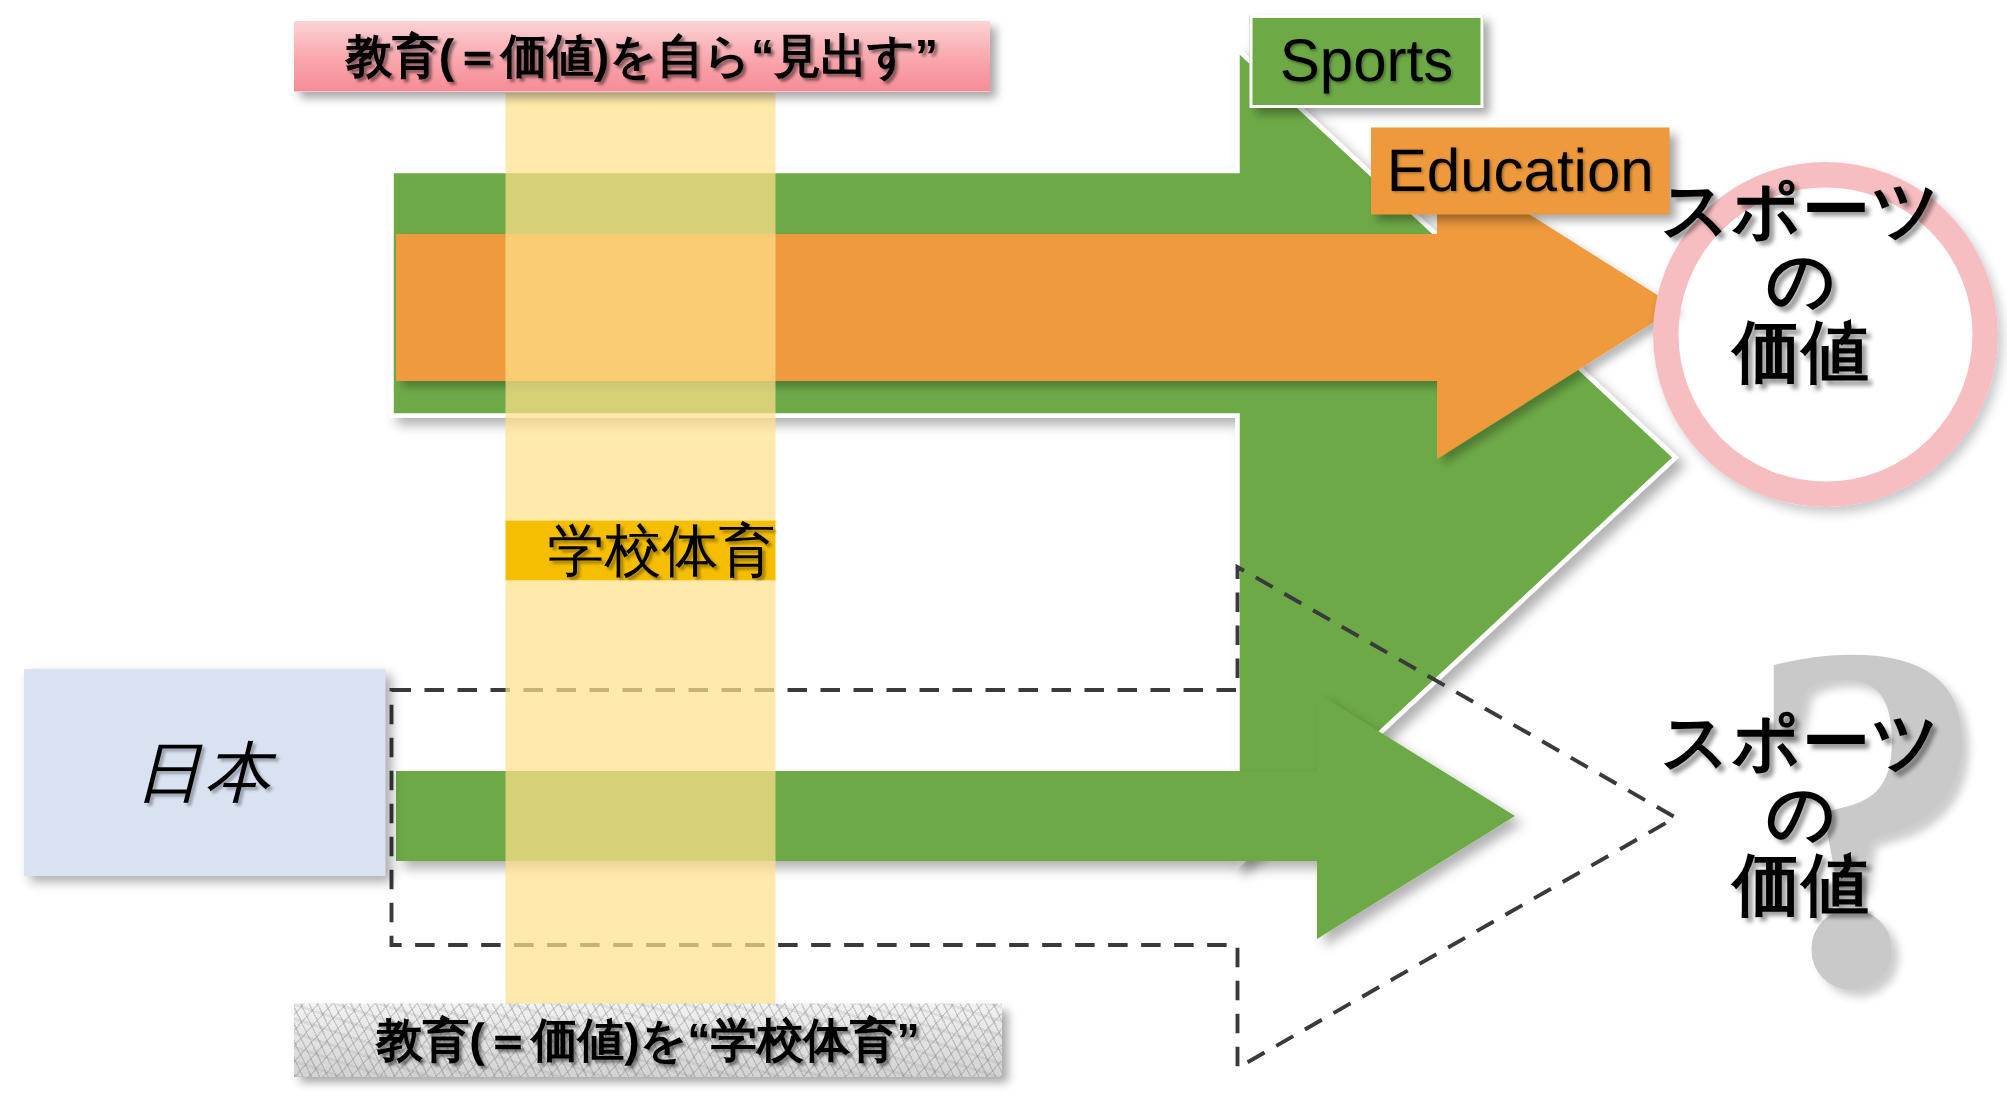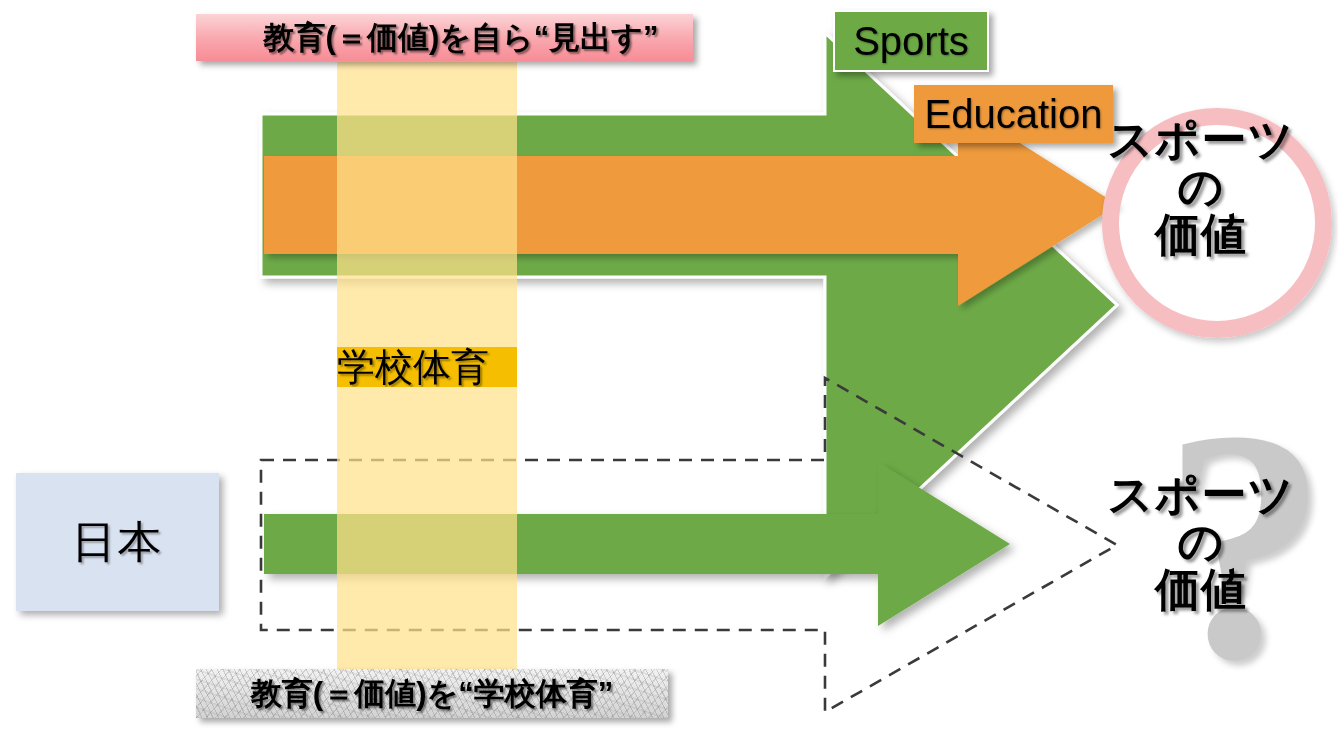--- a/index.html
+++ b/index.html
@@ -27,21 +27,21 @@
   .side-west{background:#FAE1D2;}
   .side-japan{background:#D9E2F1;}
 
   
   .col-yellow{
     background:#FFE08A;
     opacity:.72;
   }
   .col-gold{
     background:#F5BE00;
-    display:flex;align-items:center;justify-content:flex-start;
+    display:flex;align-items:center;justify-content:flex-end;
     font-size:38px;color:#000;
     text-shadow:2px 2px 2px rgba(0,0,0,.35);
   }
 
   
   .banner{
     display:flex;align-items:center;justify-content:center;
     font-size:31px;font-weight:bold;color:#000;
     box-shadow:4px 4px 6px rgba(0,0,0,.35);
     text-shadow:2px 2px 2px rgba(0,0,0,.45);
@@ -132,25 +132,25 @@
 
   <div class="abs col-yellow" style="left:337px;top:62px;width:180px;height:285px;"></div>
 
   <div class="abs col-gold" style="left:337px;top:347px;width:180px;height:40px;">
     <span>学校体育</span>
   </div>
 
   <div class="abs col-yellow" style="left:337px;top:387px;width:180px;height:284px;"></div>
 
 
-  <div class="abs side-box side-japan" style="left:16px;top:473px;width:203px;height:138px;">
+  <div class="abs side-box side-japan" style="left:16px;top:446px;width:241px;height:138px;font-style:italic;">
     <span>日本</span>
   </div>
 
-  <div class="abs banner banner-pink" style="left:196px;top:14px;width:464px;height:47px;padding-left:33px;">
+  <div class="abs banner banner-pink" style="left:196px;top:14px;width:464px;height:47px;">
     <span>教育(＝価値)を自ら“見出す”</span>
   </div>
 
   <div class="abs banner banner-stone" style="left:196px;top:669px;width:472px;height:49px;">
     <span>教育(＝価値)を“学校体育”</span>
   </div>
 
   <div class="abs chip chip-green" style="left:833px;top:10px;width:152px;height:58px;">
     <span>Sports</span>
   </div>

